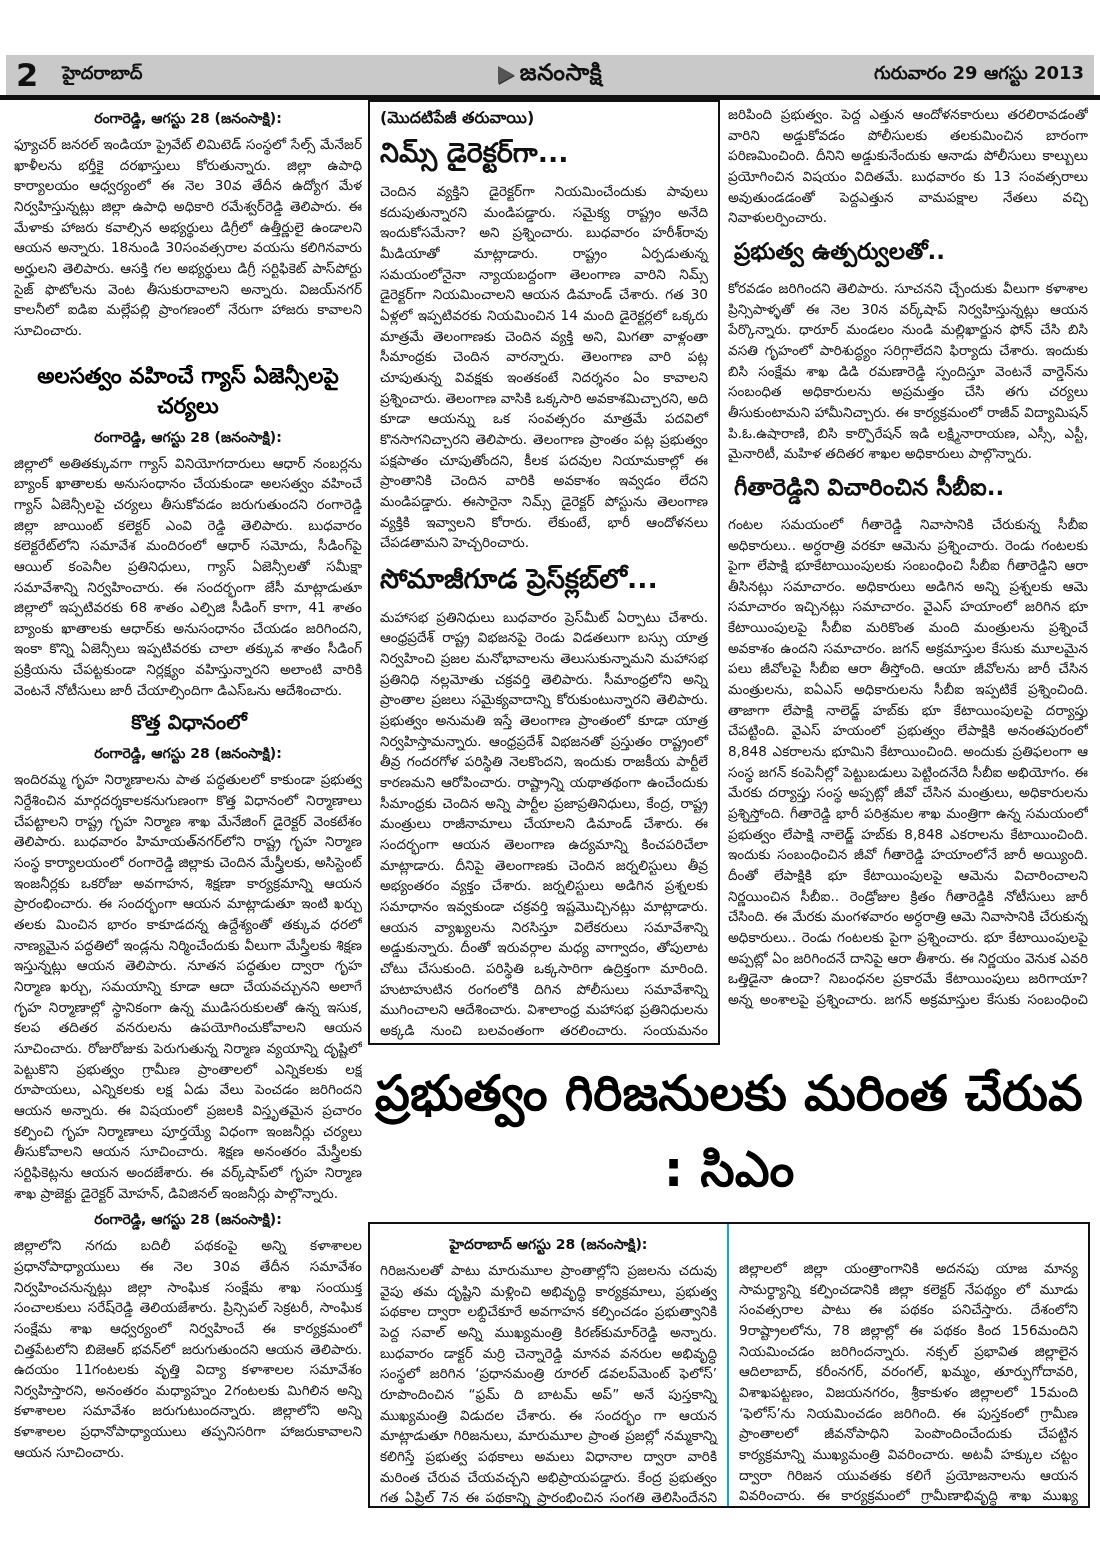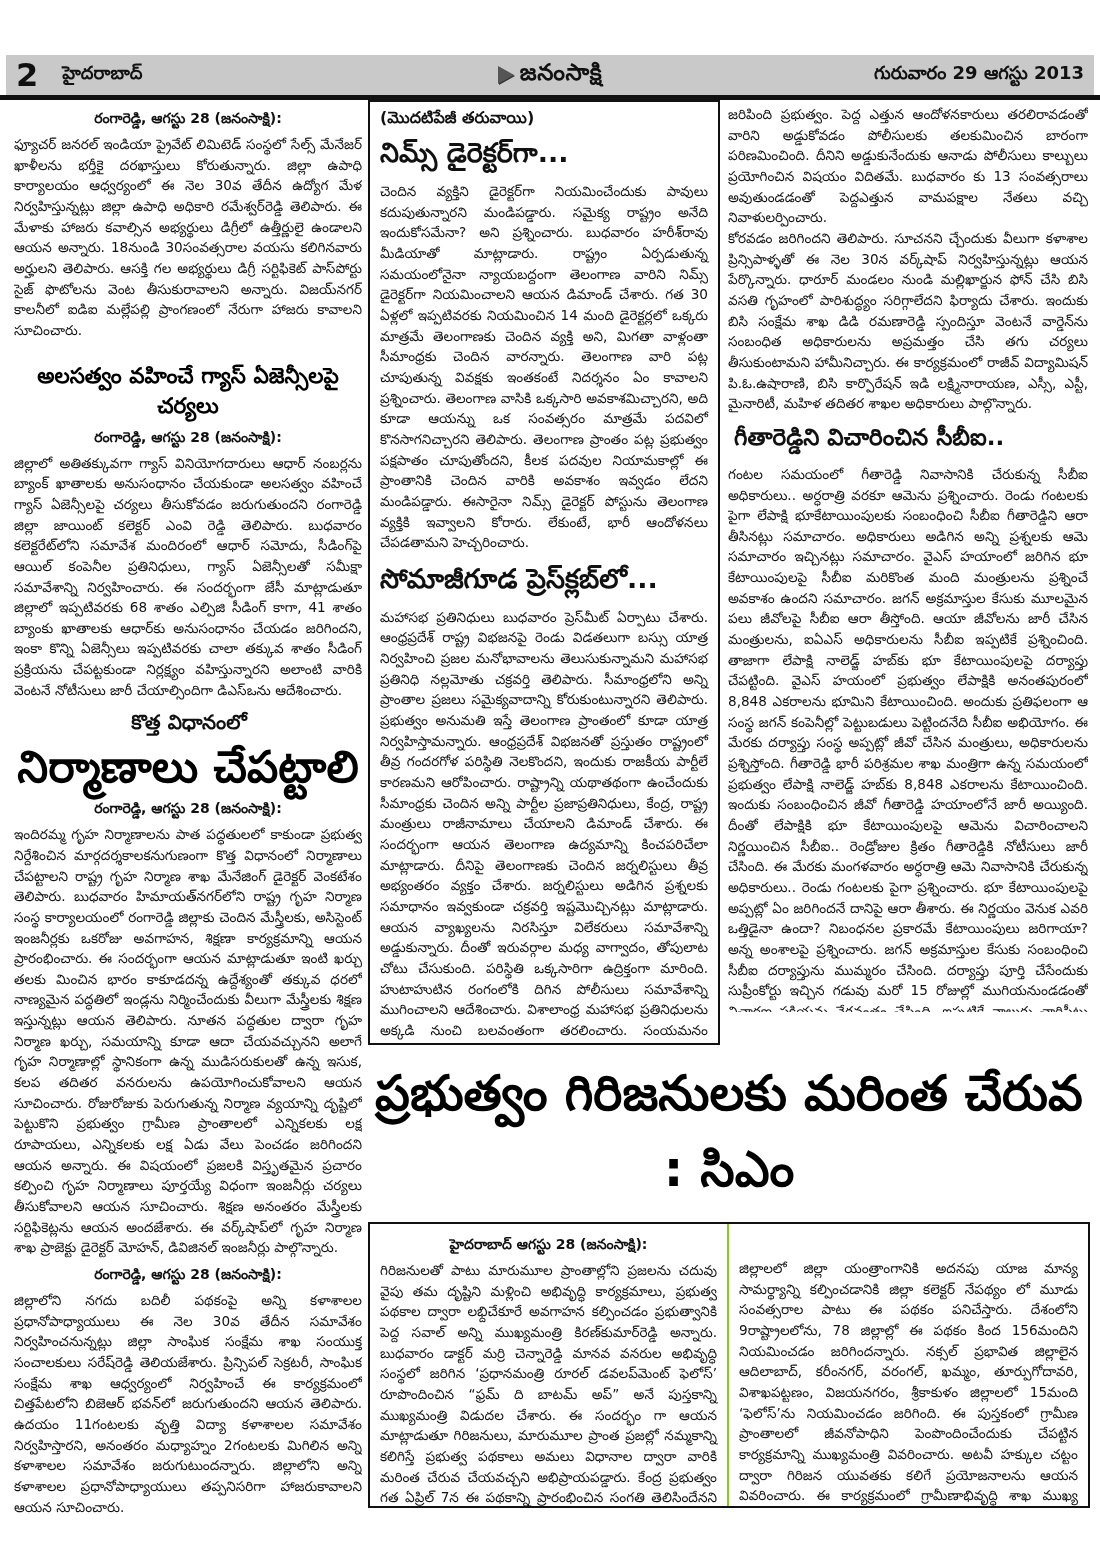--- a/index.html
+++ b/index.html
@@ -58,21 +58,21 @@
   
   .bottom-headline {
     position: absolute; left: 368px; top: 1056px; width: 722px;
     font-size: 49px; font-weight: bold; text-align: center; line-height: 1.55; color: #000;
   }
   .bottom-box {
     position: absolute; left: 368px; top: 1222px; width: 722px; height: 286px;
     border: 2px solid #111; display: flex; overflow: hidden;
   }
   .bottom-col { width: 50%; padding: 6px 10px; overflow: hidden; }
-  .bottom-col-1 { border-right: 2px solid #84cc16; }
+  .bottom-col-1 { border-right: 2px solid #0ea5e9; }
   .bottom-col-2 { padding-top: 34px; }
 </style>
 </head>
 <body>
 
 <div class="page">
 
   <div class="masthead-bar">
     <span class="page-number">2</span>
     <span class="section-label">హైదరాబాద్</span>
@@ -92,21 +92,20 @@
     </div>
 
     <div class="article">
       <div class="headline h-a2">అలసత్వం వహించే గ్యాస్ ఏజెన్సీలపై చర్యలు</div>
       <div class="dateline">రంగారెడ్డి, ఆగస్టు 28  (జనంసాక్షి):</div>
       <div class="body-text">జిల్లాలో అతితక్కువగా గ్యాస్ వినియోగదారులు ఆధార్ నంబర్లను బ్యాంక్ ఖాతాలకు అనుసంధానం చేయకుండా అలసత్వం వహించే గ్యాస్ ఏజెన్సీలపై చర్యలు తీసుకోవడం జరుగుతుందని రంగారెడ్డి జిల్లా జాయింట్ కలెక్టర్ ఎంవి రెడ్డి తెలిపారు. బుధవారం కలెక్టరేట్‌లోని సమావేశ మందిరంలో ఆధార్ సమోదు, సీడింగ్‌పై ఆయిల్ కంపెనీల ప్రతినిధులు, గ్యాస్ ఏజెన్సీలతో సమీక్షా సమావేశాన్ని నిర్వహించారు. ఈ సందర్భంగా జేసీ మాట్లాడుతూ జిల్లాలో ఇప్పటివరకు 68 శాతం ఎల్పిజి సీడింగ్ కాగా, 41 శాతం బ్యాంకు ఖాతాలకు ఆధార్‌కు అనుసంధానం చేయడం జరిగిందని, ఇంకా కొన్ని ఏజెన్సీలు ఇప్పటివరకు చాలా తక్కువ శాతం సీడింగ్ ప్రక్రియను చేపట్టకుండా నిర్లక్ష్యం వహిస్తున్నారని అలాంటి వారికి వెంటనే నోటీసులు జారీ చేయాల్సిందిగా డిఎస్ఒను ఆదేశించారు.</div>
     </div>
 
     <div class="article">
       <div class="kicker">కొత్త విధానంలో</div>
-      <div class="headline h-a3">నిర్మాణాలు చేపట్టాలి</div>
       <div class="dateline">రంగారెడ్డి, ఆగస్టు 28  (జనంసాక్షి):</div>
       <div class="body-text">ఇందిరమ్మ గృహ నిర్మాణాలను పాత పద్ధతులలో కాకుండా ప్రభుత్వ నిర్దేశించిన మార్గదర్శకాలకనుగుణంగా కొత్త విధానంలో నిర్మాణాలు చేపట్టాలని రాష్ట్ర గృహ నిర్మాణ శాఖ మేనేజింగ్ డైరెక్టర్ వెంకటేశం తెలిపారు. బుధవారం హిమాయత్‌నగర్‌లోని రాష్ట్ర గృహ నిర్మాణ సంస్థ కార్యాలయంలో రంగారెడ్డి జిల్లాకు చెందిన మేస్త్రీలకు, అసిస్టెంట్ ఇంజనీర్లకు ఒకరోజు అవగాహన, శిక్షణా కార్యక్రమాన్ని ఆయన ప్రారంభించారు. ఈ సందర్భంగా ఆయన మాట్లాడుతూ ఇంటి ఖర్చు తలకు మించిన భారం కాకూడదన్న ఉద్దేశ్యంతో తక్కువ ధరలో నాణ్యమైన పద్ధతిలో ఇండ్లను నిర్మించేందుకు వీలుగా మేస్త్రీలకు శిక్షణ ఇస్తున్నట్లు ఆయన తెలిపారు. నూతన పద్ధతుల ద్వారా గృహ నిర్మాణ ఖర్చు, సమయాన్ని కూడా ఆదా చేయవచ్చునని అలాగే గృహ నిర్మాణాల్లో స్థానికంగా ఉన్న ముడిసరుకులతో ఉన్న ఇసుక, కలప తదితర వనరులను ఉపయోగించుకోవాలని ఆయన సూచించారు. రోజురోజుకు పెరుగుతున్న నిర్మాణ వ్యయాన్ని దృష్టిలో పెట్టుకొని ప్రభుత్వం గ్రామీణ ప్రాంతాలలో ఎన్నికలకు లక్ష రూపాయలు, ఎన్నికలకు లక్ష ఏడు వేలు పెంచడం జరిగిందని ఆయన అన్నారు. ఈ విషయంలో ప్రజలకి విస్తృతమైన ప్రచారం కల్పించి గృహ నిర్మాణాలు పూర్తయ్యే విధంగా ఇంజనీర్లు చర్యలు తీసుకోవాలని ఆయన సూచించారు. శిక్షణ అనంతరం మేస్త్రీలకు సర్టిఫికెట్లను ఆయన అందజేశారు. ఈ వర్క్‌షాప్‌లో గృహ నిర్మాణ శాఖ ప్రాజెక్టు డైరెక్టర్ మోహన్, డివిజినల్ ఇంజనీర్లు పాల్గొన్నారు.</div>
     </div>
 
     <div class="article">
       <div class="dateline">రంగారెడ్డి, ఆగస్టు 28  (జనంసాక్షి):</div>
       <div class="body-text">జిల్లాలోని నగదు బదిలీ పథకంపై అన్ని కళాశాలల ప్రధానోపాధ్యాయులు ఈ నెల 30వ తేదీన సమావేశం నిర్వహించనున్నట్లు జిల్లా సాంఘిక సంక్షేమ శాఖ సంయుక్త సంచాలకులు సరేష్‌రెడ్డి తెలియజేశారు. ప్రిన్సిపల్ సెక్రటరీ, సాంఘిక సంక్షేమ శాఖ ఆధ్వర్యంలో నిర్వహించే ఈ కార్యక్రమంలో చిత్తపేటలోని బిజెఆర్ భవన్‌లో జరుగుతుందని ఆయన తెలిపారు. ఉదయం 11గంటలకు వృత్తి విద్యా కళాశాలల సమావేశం నిర్వహిస్తారని, అనంతరం మధ్యాహ్నం 2గంటలకు మిగిలిన అన్ని కళాశాలల సమావేశం జరుగుటుందన్నారు. జిల్లాలోని అన్ని కళాశాలల ప్రధానోపాధ్యాయులు తప్పనిసరిగా హాజరుకావాలని ఆయన సూచించారు.</div>
     </div>
 
   </div>
@@ -117,20 +116,21 @@
     <div class="mid-headline">నిమ్స్ డైరెక్టర్‌గా...</div>
     <div class="body-text">చెందిన వ్యక్తిని డైరెక్టర్‌గా నియమించేందుకు పావులు కదుపుతున్నారని మండిపడ్డారు. సమైక్య రాష్ట్రం అనేది ఇందుకోసమేనా? అని ప్రశ్నించారు. బుధవారం హరీశ్‌రావు మీడియాతో మాట్లాడారు. రాష్ట్రం ఏర్పడుతున్న సమయంలోనైనా న్యాయబద్దంగా తెలంగాణ వారిని నిమ్స్ డైరెక్టర్‌గా నియమించాలని ఆయన డిమాండ్ చేశారు. గత 30 ఏళ్లలో ఇప్పటివరకు నియమించిన 14 మంది డైరెక్టర్లలో ఒక్కరు మాత్రమే తెలంగాణకు చెందిన వ్యక్తి అని, మిగతా వాళ్లంతా సీమాంధ్రకు చెందిన వారన్నారు. తెలంగాణ వారి పట్ల చూపుతున్న వివక్షకు ఇంతకంటే నిదర్శనం ఏం కావాలని ప్రశ్నించారు. తెలంగాణ వాసికి ఒక్కసారి అవకాశమిచ్చారని, అది కూడా ఆయన్ను ఒక సంవత్సరం మాత్రమే పదవిలో కొనసాగనిచ్చారని తెలిపారు. తెలంగాణ ప్రాంతం పట్ల ప్రభుత్వం పక్షపాతం చూపుతోందని, కీలక పదవుల నియామకాల్లో ఈ ప్రాంతానికి చెందిన వారికి అవకాశం ఇవ్వడం లేదని మండిపడ్డారు. ఈసారైనా నిమ్స్ డైరెక్టర్ పోస్టును తెలంగాణ వ్యక్తికి ఇవ్వాలని కోరారు. లేకుంటే, భారీ ఆందోళనలు చేపడతామని హెచ్చరించారు.</div>
 
     <div class="mid-headline" style="margin-top:10px;">సోమాజీగూడ ప్రెస్‌క్లబ్‌లో...</div>
     <div class="body-text">మహాసభ ప్రతినిధులు బుధవారం ప్రెస్‌మీట్ ఏర్పాటు చేశారు. ఆంధ్రప్రదేశ్ రాష్ట్ర విభజనపై రెండు విడతలుగా బస్సు యాత్ర నిర్వహించి ప్రజల మనోభావాలను తెలుసుకున్నామని మహాసభ ప్రతినిధి నల్లమోతు చక్రవర్తి తెలిపారు. సీమాంధ్రలోని అన్ని ప్రాంతాల ప్రజలు సమైక్యవాదాన్ని కోరుకుంటున్నారని తెలిపారు. ప్రభుత్వం అనుమతి ఇస్తే తెలంగాణ ప్రాంతంలో కూడా యాత్ర నిర్వహిస్తామన్నారు. ఆంధ్రప్రదేశ్ విభజనతో ప్రస్తుతం రాష్ట్రంలో తీవ్ర గందరగోళ పరిస్థితి నెలకొందని, ఇందుకు రాజకీయ పార్టీలే కారణమని ఆరోపించారు. రాష్ట్రాన్ని యథాతథంగా ఉంచేందుకు సీమాంధ్రకు చెందిన అన్ని పార్టీల ప్రజాప్రతినిధులు, కేంద్ర, రాష్ట్ర మంత్రులు రాజీనామాలు చేయాలని డిమాండ్ చేశారు. ఈ సందర్భంగా ఆయన తెలంగాణ ఉద్యమాన్ని కించపరిచేలా మాట్లాడారు. దీనిపై తెలంగాణకు చెందిన జర్నలిస్టులు తీవ్ర అభ్యంతరం వ్యక్తం చేశారు. జర్నలిస్టులు అడిగిన ప్రశ్నలకు సమాధానం ఇవ్వకుండా చక్రవర్తి ఇష్టమొచ్చినట్లు మాట్లాడారు. ఆయన వ్యాఖ్యలను నిరసిస్తూ విలేకరులు సమావేశాన్ని అడ్డుకున్నారు. దీంతో ఇరువర్గాల మధ్య వాగ్వాదం, తోపులాట చోటు చేసుకుంది. పరిస్థితి ఒక్కసారిగా ఉద్రిక్తంగా మారింది. హుటాహుటిన రంగంలోకి దిగిన పోలీసులు సమావేశాన్ని ముగించాలని ఆదేశించారు. విశాలాంధ్ర మహాసభ ప్రతినిధులను అక్కడి నుంచి బలవంతంగా తరలించారు. సంయమనం పాటించాలని జర్నలిస్టులను కోరారు. కాగా, ప్రెస్‌క్లబ్లో పోలీసులు వీడియో తీయడాన్ని జర్నలిస్టులు తీవ్రంగా ఖండించారు. ఈ సమావేశానికి పరకాల ప్రభాకర్ దూరంగా ఉన్నారు. పోలీసుల సూచన మేరకే ఆయన ఈ సమావేశానికి రాలేదని సమాచారం. యువకులు దుర్మరణం పాలుకాగా, పదుల సంఖ్యలో తీవ్రంగా గాయాల పాలయ్యారు. అప్పటి పాలకులు దుర్మార్గంగా వ్యవహరించి ఏకంగా కాల్పులు జరుపడంతో ఆందోళన కాస్తా రక్తసిక్తంగా మారింది. ప్రపంచ బ్యాంక్ షరతులతో కూడిన ఒప్పందాలను అమలు చేసేందుకు వెయ్యి కోట్ల రూపాయల భారాన్ని మోపేందుకు చంద్రబాబు ప్రభుత్వం ఆనాడు ప్రయత్నించింది. అయితే ఈతరుణంలో వామపక్షాలు ఆందోళనలను ఉధృతం చేస్తున్న క్రమంలో బషీర్‌బాగ్ నుంచి అసెంబ్లీ ముట్టడికి బయలుదేరగా కొంత దూరంలోనే పోలీసులు దమనకాండను ప్రయోగించారు. ఈదమనకాండలో భాగంగా ఇష్టమొచ్చినట్లు లాఠీ చార్జ్ చేయగా, నేరుగా కూడా కాల్పులు</div>
   </div>
 
   <div class="right-col">
     <div class="body-text">జరిపింది ప్రభుత్వం. పెద్ద ఎత్తున ఆందోళనకారులు తరలిరావడంతో వారిని అడ్డుకోవడం పోలీసులకు తలకుమించిన బారంగా పరిణమించింది. దీనిని అడ్డుకునేందుకు ఆనాడు పోలీసులు కాల్బులు ప్రయోగించిన విషయం విదితమే. బుధవారం కు 13 సంవత్సరాలు అవుతుండడంతో పెద్దఎత్తున వామపక్షాల నేతలు వచ్చి నివాళులర్పించారు.</div>
 
+    <div class="right-headline">ప్రభుత్వ ఉత్పర్వులతో..</div>
     <div class="body-text">కోరవడం జరిగిందని తెలిపారు. సూచనని చ్చేందుకు వీలుగా కళాశాల ప్రిన్సిపాళ్ళతో ఈ నెల 30న వర్క్‌షాప్ నిర్వహిస్తున్నట్లు ఆయన పేర్కొన్నారు. ధారూర్ మండలం నుండి మల్లిఖార్జున ఫోన్ చేసి బిసి వసతి గృహంలో పారిశుద్ధ్యం సరిగ్గాలేదని ఫిర్యాదు చేశారు. ఇందుకు బిసి సంక్షేమ శాఖ డిడి రమణారెడ్డి స్పందిస్తూ వెంటనే వార్డెన్‌ను సంబంధిత అధికారులను అప్రమత్తం చేసి తగు చర్యలు తీసుకుంటామని హామీనిచ్చారు. ఈ కార్యక్రమంలో రాజీవ్ విద్యామిషన్ పి.ఓ.ఉషారాణి, బిసి కార్పొరేషన్ ఇడి లక్ష్మినారాయణ, ఎస్సీ, ఎస్టీ, మైనారిటీ, మహిళ తదితర శాఖల అధికారులు పాల్గొన్నారు.</div>
 
     <div class="right-headline">గీతారెడ్డిని విచారించిన సీబీఐ..</div>
     <div class="body-text">గంటల సమయంలో గీతారెడ్డి నివాసానికి చేరుకున్న సీబీఐ అధికారులు.. అర్ధరాత్రి వరకూ ఆమెను ప్రశ్నించారు. రెండు గంటలకు పైగా లేపాక్షి భూకేటాయింపులకు సంబంధించి సీబీఐ గీతారెడ్డిని ఆరా తీసినట్లు సమాచారం. అధికారులు అడిగిన అన్ని ప్రశ్నలకు ఆమె సమాచారం ఇచ్చినట్లు సమాచారం. వైఎస్ హయాంలో జరిగిన భూ కేటాయింపులపై సీబీఐ మరికొంత మంది మంత్రులను ప్రశ్నించే అవకాశం ఉందని సమాచారం. జగన్ అక్రమాస్తుల కేసుకు మూలమైన పలు జీవోలపై సీబీఐ ఆరా తీస్తోంది. ఆయా జీవోలను జారీ చేసిన మంత్రులను, ఐఏఎస్ అధికారులను సీబీఐ ఇప్పటికే ప్రశ్నించింది. తాజాగా లేపాక్షి నాలెడ్జ్ హబ్‌కు భూ కేటాయింపులపై దర్యాప్తు చేపట్టింది. వైఎస్ హయంలో ప్రభుత్వం లేపాక్షికి అనంతపురంలో 8,848 ఎకరాలను భూమిని కేటాయించింది. అందుకు ప్రతిఫలంగా ఆ సంస్థ జగన్ కంపెనీల్లో పెట్టుబడులు పెట్టిందనేది సీబీఐ అభియోగం. ఈ మేరకు దర్యాప్తు సంస్థ అప్పట్లో జీవో చేసిన మంత్రులు, అధికారులను ప్రశ్నిస్తోంది. గీతారెడ్డి భారీ పరిశ్రమల శాఖ మంత్రిగా ఉన్న సమయంలో ప్రభుత్వం లేపాక్షి నాలెడ్జ్ హబ్‌కు 8,848 ఎకరాలను కేటాయించింది. ఇందుకు సంబంధించిన జీవో గీతారెడ్డి హయాంలోనే జారీ అయ్యింది. దీంతో లేపాక్షికి భూ కేటాయింపులపై ఆమెను విచారించాలని నిర్ణయించిన సీబీఐ.. రెండ్రోజుల క్రితం గీతారెడ్డికి నోటీసులు జారీ చేసింది. ఈ మేరకు మంగళవారం అర్ధరాత్రి ఆమె నివాసానికి చేరుకున్న అధికారులు.. రెండు గంటలకు పైగా ప్రశ్నించారు. భూ కేటాయింపులపై అప్పట్లో ఏం జరిగిందనే దానిపై ఆరా తీశారు. ఈ నిర్ణయం వెనుక ఎవరి ఒత్తిడైనా ఉందా? నిబంధనల ప్రకారమే కేటాయింపులు జరిగాయా? అన్న అంశాలపై ప్రశ్నించారు. జగన్ అక్రమాస్తుల కేసుకు సంబంధించి సీబీఐ దర్యాప్తును ముమ్మరం చేసింది. దర్యాప్తు పూర్తి చేసేందుకు సుప్రీంకోర్టు ఇచ్చిన గడువు మరో 15 రోజుల్లో ముగియనుండడంతో విచారణ ప్రక్రియను వేగవంతం చేసింది. ఇప్పటికే నాలుగు చార్జిషీట్లు దాఖలు చేసిన సీబీఐ.. మరో మూడు అంశాల్లో చార్జిషీట్లు దాఖలు చేయాల్సింది. ఈ నేపథ్యంలో జగన్ సంస్థల్లో పెట్టుబడులు పెట్టిన లేపాక్షి సంస్థపై దృష్టి సారించింది. ఆ సంస్థకు భూకేటాయింపులకు సంబంధించి ఇటీవలే మాజీ మంత్రి ధర్మాన ప్రసాదరావును సుదీర్ఘంగా విచారించింది. తాజాగా మంత్రి గీతారెడ్డిని ప్రశ్నించిన సీబీఐ.. మరికొంత మంది మంత్రులు, ఉన్నతాధికారులను ప్రశ్నించనున్నట్లు సమాచారం</div>
   </div>
 
   <div class="bottom-headline">ప్రభుత్వం గిరిజనులకు మరింత చేరువ : సిఎం</div>
 
   <div class="bottom-box">
     <div class="bottom-col bottom-col-1">

